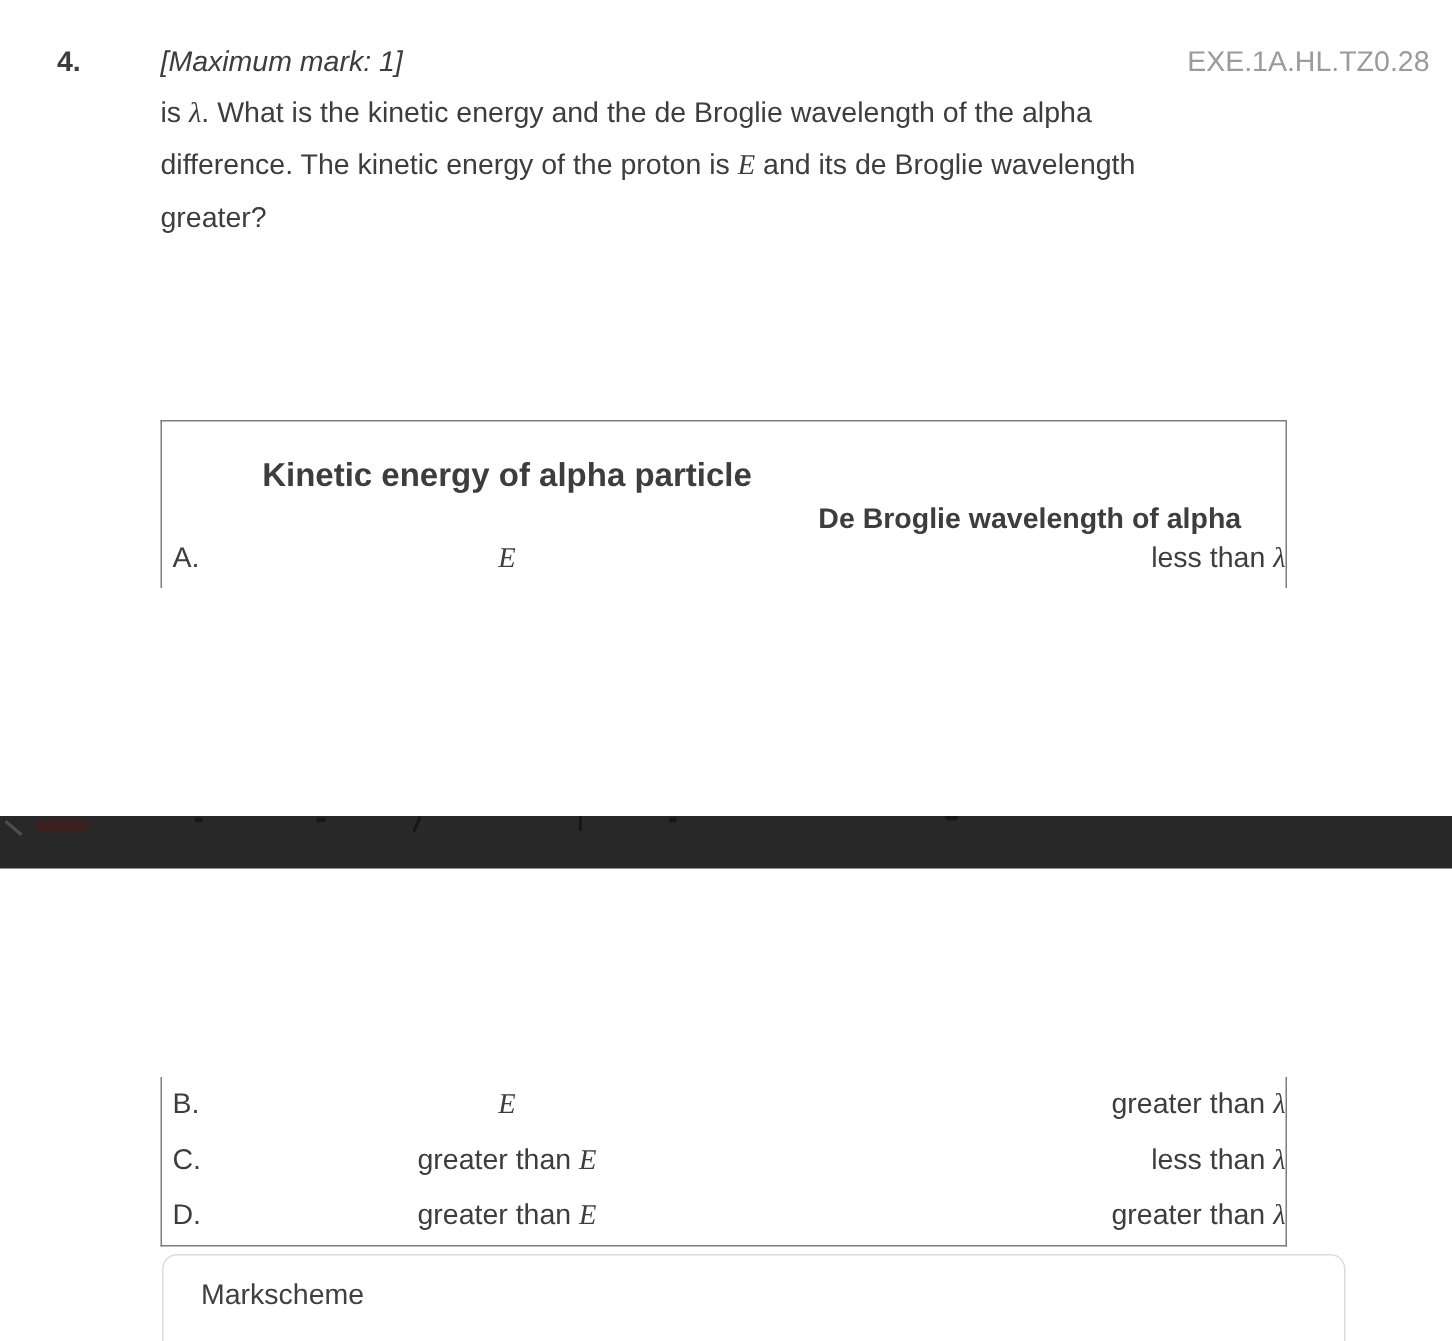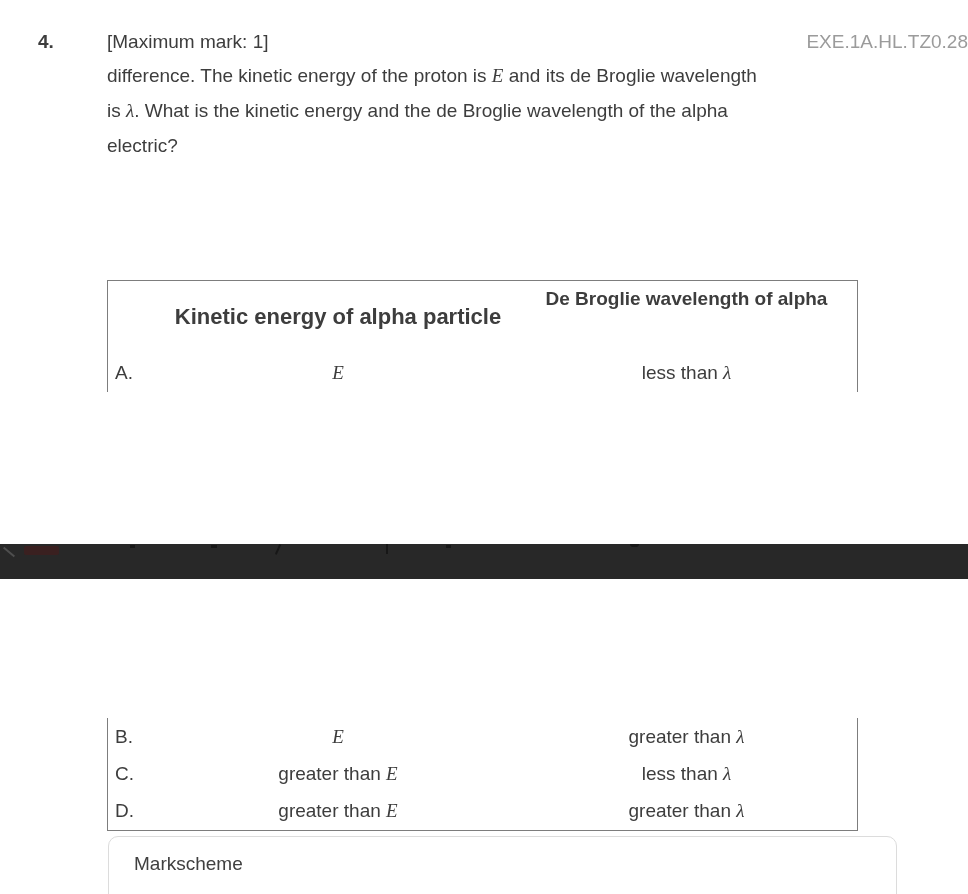--- a/index.html
+++ b/index.html
@@ -3,46 +3,46 @@
 <meta charset="utf-8">
 <style>
   html,body { margin:0; padding:0; }
   .page {
     position:relative; width:968px; height:894px; background:#ffffff;
     overflow:hidden; font-family:"Liberation Sans","DejaVu Sans",sans-serif;
     color:#3d3d3d;
   }
   
   .q-number   { position:absolute; left:38px;  top:31px; font-size:19px; font-weight:bold; }
-  .q-maxmark  { position:absolute; left:107px; top:31px; font-size:19px; }
-  .q-code     { position:absolute; right:0px;  top:31px; font-size:19px; color:#9b9b9b; }
+  .q-maxmark  { position:absolute; left:107px; top:31px; font-size:19px;font-style:italic; }
+  .q-code     { position:absolute; right:15px;  top:31px; font-size:19px; color:#9b9b9b; }
   
   .q-body { position:absolute; left:107px; top:58px; font-size:19px; line-height:35px; }
   .q-line { white-space:nowrap; height:35px; }
   .math   { font-style:italic; font-family:"Liberation Serif","DejaVu Serif",serif; }
   
   .tbl1 {
     position:absolute; left:107px; top:280px; width:751px; height:112px;
     border:1px solid #7d7d7d; border-bottom:none; box-sizing:border-box; background:#fff;
   }
   .tbl2 {
     position:absolute; left:107px; top:718px; width:751px; height:113px;
     border:1px solid #7d7d7d; border-top:none; box-sizing:border-box; background:#fff;
     display:flex; flex-direction:column;
   }
   .t-head { display:flex; height:72px; }
   .h-label { width:52px; }
   .h-c2 { width:356px; display:flex; align-items:center; justify-content:center;
           font-weight:bold; font-size:22px; text-align:center; }
-  .h-c3 { flex:1; font-weight:bold; font-size:19px; line-height:35px; text-align:center; }
+  .h-c3 { flex:1; font-weight:bold; font-size:19px; line-height:35px; text-align:center;margin-top:48px; }
   .t-row { display:flex; align-items:center; height:40px; }
   .tbl2 .t-row { flex:1; height:auto; }
   .t-label { width:52px; padding-left:7px; box-sizing:border-box; font-size:19px; }
   .t-c2 { width:356px; text-align:center; font-size:19px; }
-  .t-c3 { flex:1; text-align:center; font-size:19px; }
+  .t-c3 { flex:1; text-align:right; font-size:19px; }
   
   .dark-bar { position:absolute; left:0; top:544px; width:968px; height:35px; background:#282828; }
   .red-chip { position:absolute; left:24px; top:2px; width:35px; height:9px;
               background:#3a2020; border-radius:2px; }
   .frag { position:absolute; background:#171717; }
   .frag-light { position:absolute; width:14px; height:2px; background:#4e4e4e;
                 left:2px; top:7px; transform:rotate(40deg); }
   .f1 { left:130px; top:1px; width:5px;  height:3px; }
   .f2 { left:211px; top:1px; width:6px;  height:3px; }
   .f3 { left:277px; top:0px; width:2px;  height:11px; transform:rotate(24deg); border-radius:0 0 2px 2px; }
@@ -59,23 +59,23 @@
 </head>
 <body>
 
 <div class="page">
 
   <div class="q-number">4.</div>
   <div class="q-maxmark">[Maximum mark: 1]</div>
   <div class="q-code">EXE.1A.HL.TZ0.28</div>
 
   <div class="q-body">
+      <div class="q-line"><span>is </span><i class="math">λ</i><span>. What is the kinetic energy and the de Broglie wavelength of the alpha</span></div>
       <div class="q-line"><span>difference. The kinetic energy of the proton is </span><i class="math">E</i><span> and its de Broglie wavelength</span></div>
-      <div class="q-line"><span>is </span><i class="math">λ</i><span>. What is the kinetic energy and the de Broglie wavelength of the alpha</span></div>
-      <div class="q-line"><span>electric?</span></div>
+      <div class="q-line"><span>greater?</span></div>
     </div>
 
   <div class="tbl1">
     <div class="t-head">
       <div class="h-label"></div>
       <div class="h-c2">Kinetic energy of alpha particle</div>
       <div class="h-c3">
           <div>De Broglie wavelength of alpha</div>
         </div>
     </div>

